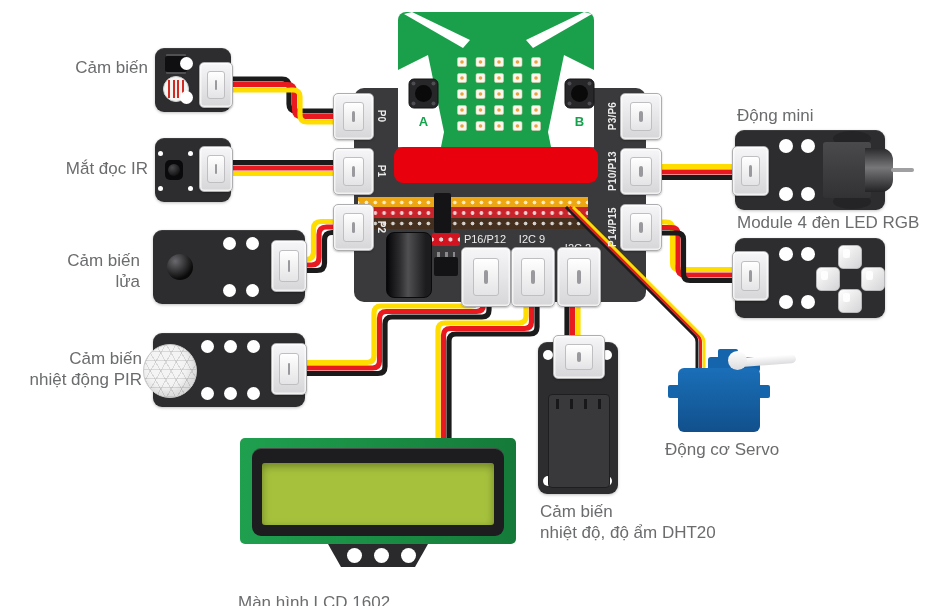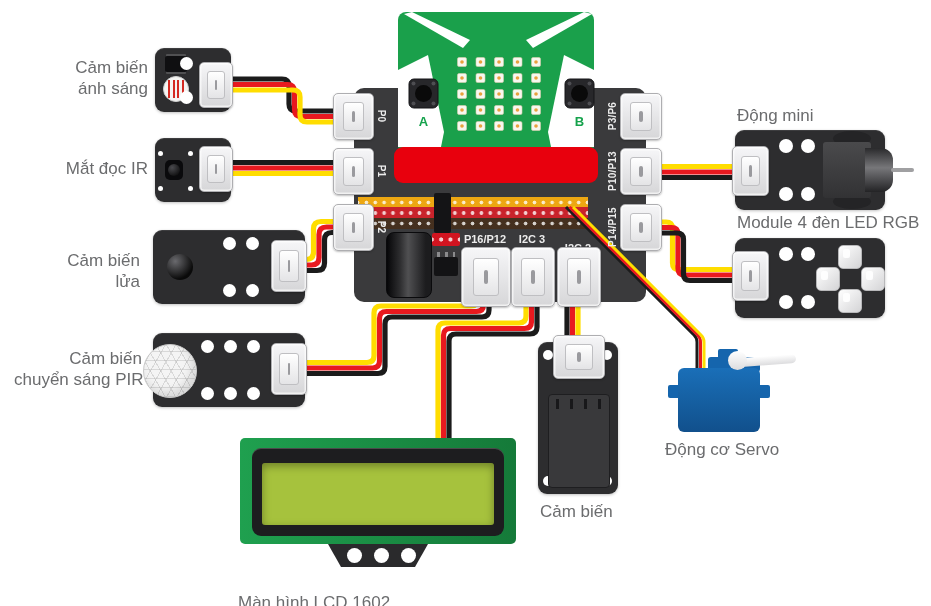--- a/index.html
+++ b/index.html
@@ -23,21 +23,21 @@
   
   .jst{z-index:5;background:linear-gradient(180deg,#f6f6f8,#d6d6d8);border:1px solid #aeaeb1;
        border-radius:5px;box-shadow:inset 0 0 0 1.5px rgba(255,255,255,.65),0 1px 2px rgba(0,0,0,.25);}
   .jst::before{content:"";position:absolute;left:22%;top:18%;right:22%;bottom:18%;
        background:linear-gradient(180deg,#ffffff,#e4e4e6);border:1px solid #bfbfc2;border-radius:3px;}
   .jst::after{content:"";position:absolute;left:46%;top:38%;right:46%;bottom:38%;
        background:#9a9a9e;border-radius:2px;}
   
   .plabel{z-index:4;color:#ececec;font-size:10px;font-weight:bold;text-align:center;
           line-height:16px;letter-spacing:.2px;white-space:nowrap;}
-  .plabel-b{z-index:4;color:#ececec;font-size:11px;font-weight:bold;text-align:center;}
+  .plabel-b{z-index:4;color:#ececec;font-size:11px;font-weight:normal;text-align:center;}
   
   .module{z-index:4;background:var(--module-dark,#2d2d2f);border-radius:9px;
           box-shadow:inset 0 1px 0 rgba(255,255,255,.08),0 1px 3px rgba(0,0,0,.25);}
   .hole{position:absolute;background:#fff;border-radius:50%;z-index:4;}
   .chip{position:absolute;background:#0f0f11;border-radius:2px;
         box-shadow:0 -3px 0 -1px #505052,0 3px 0 -1px #505052;}
   .ldr{position:absolute;background:#f5f5f3;border-radius:50%;border:1px solid #cfcfcf;overflow:hidden;}
   .ldr::before{content:"";position:absolute;left:4px;top:3px;right:4px;bottom:3px;
         background:repeating-linear-gradient(90deg,#d42a22 0 2px,rgba(0,0,0,0) 2px 4.6px);}
   .irdome{position:absolute;background:#0a0a0c;border-radius:5px;}
@@ -238,21 +238,21 @@
   <div class="abs jst" style="left:511px;top:247px;width:42px;height:58px;"></div>
   <div class="abs jst" style="left:557px;top:247px;width:42px;height:58px;"></div>
 
   <div class="abs plabel" style="left:357.5px;top:107.5px;width:45px;height:16px;transform:rotate(90deg);">P0</div>
   <div class="abs plabel" style="left:357.5px;top:162.5px;width:45px;height:16px;transform:rotate(90deg);">P1</div>
   <div class="abs plabel" style="left:357.5px;top:218.5px;width:45px;height:16px;transform:rotate(90deg);">P2</div>
   <div class="abs plabel" style="left:589.5px;top:107.5px;width:45px;height:16px;transform:rotate(-90deg);">P3/P6</div>
   <div class="abs plabel" style="left:589.5px;top:162.5px;width:45px;height:16px;transform:rotate(-90deg);">P10/P13</div>
   <div class="abs plabel" style="left:589.5px;top:218.5px;width:45px;height:16px;transform:rotate(-90deg);">P14/P15</div>
   <div class="abs plabel-b" style="left:455px;top:233px;width:60px;height:14px;">P16/P12</div>
-  <div class="abs plabel-b" style="left:511px;top:233px;width:42px;height:14px;">I2C 3</div>
+  <div class="abs plabel-b" style="left:511px;top:233px;width:42px;height:14px;">I2C 9</div>
   <div class="abs plabel-b" style="left:557px;top:242px;width:42px;height:14px;">I2C 2</div>
 
   <div class="abs module" style="left:155px;top:48px;width:76px;height:64px;">
     <div class="chip" style="left:10px;top:8px;width:22px;height:16px;"></div>
     <div class="ldr" style="left:8px;top:28px;width:24px;height:24px;"></div>
     <div class="hole" style="left:25px;top:9px;width:13px;height:13px;"></div>
     <div class="hole" style="left:25px;top:43px;width:13px;height:13px;"></div>
   </div>
   <div class="abs jst" style="left:199px;top:62px;width:32px;height:44px;"></div>
 
@@ -357,42 +357,42 @@
   <div class="abs lcd-bezel" style="left:252px;top:448px;width:252px;height:88px;"></div>
   <div class="abs lcd-screen" style="left:262px;top:463px;width:232px;height:62px;"></div>
   <div class="abs lcd-trap" style="left:328px;top:544px;width:100px;height:23px;">
     <div class="hole" style="left:19px;top:4px;width:15px;height:15px;"></div>
     <div class="hole" style="left:46px;top:4px;width:15px;height:15px;"></div>
     <div class="hole" style="left:73px;top:4px;width:15px;height:15px;"></div>
   </div>
 
   <div class="abs glabel t-right" style="left:36px;top:57px;width:112px;">
     <div>Cảm biến</div>
-    <div>ánh sáng</div>
   </div>
   <div class="abs glabel t-right" style="left:36px;top:158px;width:112px;">
     <div>Mắt đọc IR</div>
   </div>
   <div class="abs glabel t-right" style="left:36px;top:250px;width:104px;">
     <div>Cảm biến</div>
     <div>lửa</div>
   </div>
   <div class="abs glabel t-right" style="left:14px;top:348px;width:128px;">
     <div>Cảm biến</div>
-    <div>chuyển sáng PIR</div>
+    <div>nhiệt động PIR</div>
   </div>
   <div class="abs glabel" style="left:737px;top:105px;width:160px;">
     <div>Động mini</div>
   </div>
   <div class="abs glabel" style="left:737px;top:212px;width:200px;">
     <div>Module 4 đèn LED RGB</div>
   </div>
   <div class="abs glabel t-center" style="left:665px;top:439px;width:160px;">
     <div>Động cơ Servo</div>
   </div>
   <div class="abs glabel" style="left:540px;top:501px;width:220px;">
     <div>Cảm biến</div>
+    <div>nhiệt độ, độ ẩm DHT20</div>
   </div>
   <div class="abs glabel" style="left:238px;top:572px;width:200px;margin-top:20px;">
     <div>Màn hình LCD 1602</div>
   </div>
 
 </div>
 
 </body></html>

